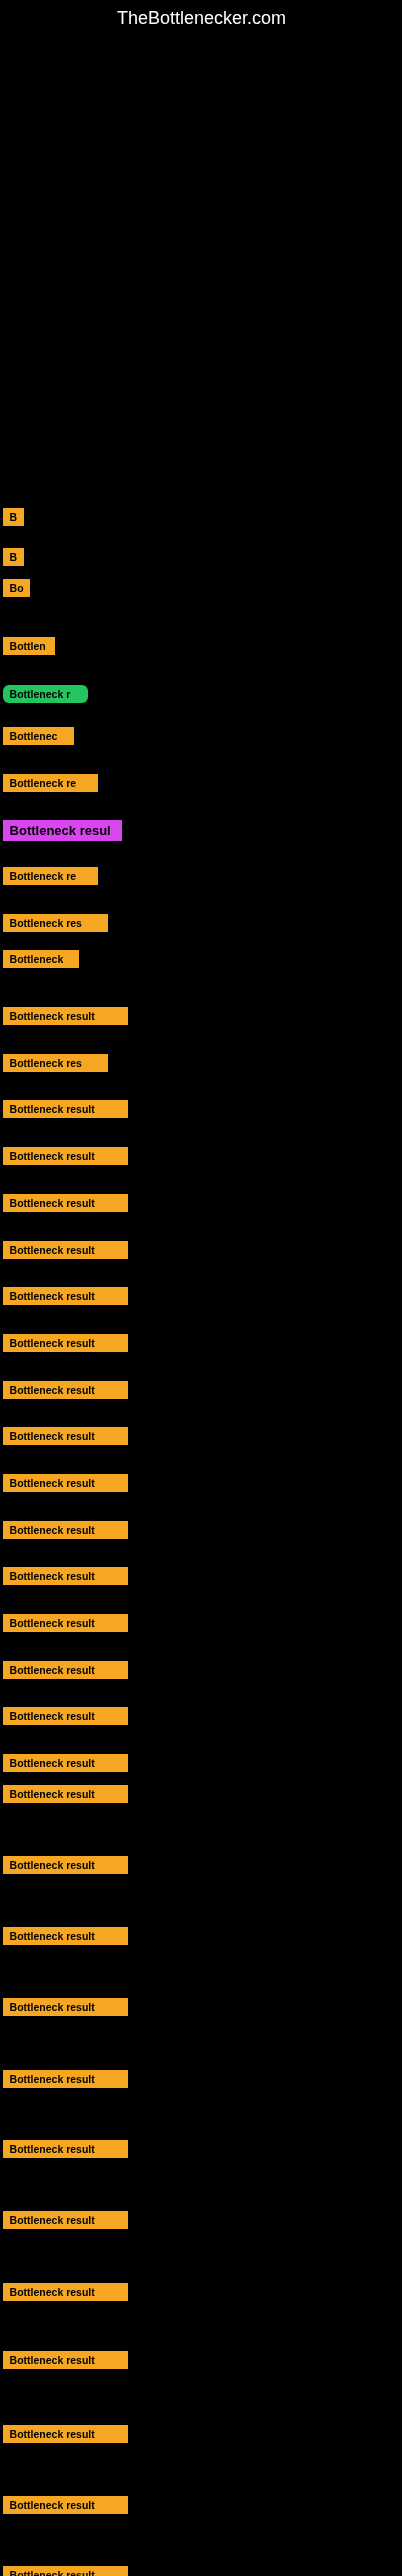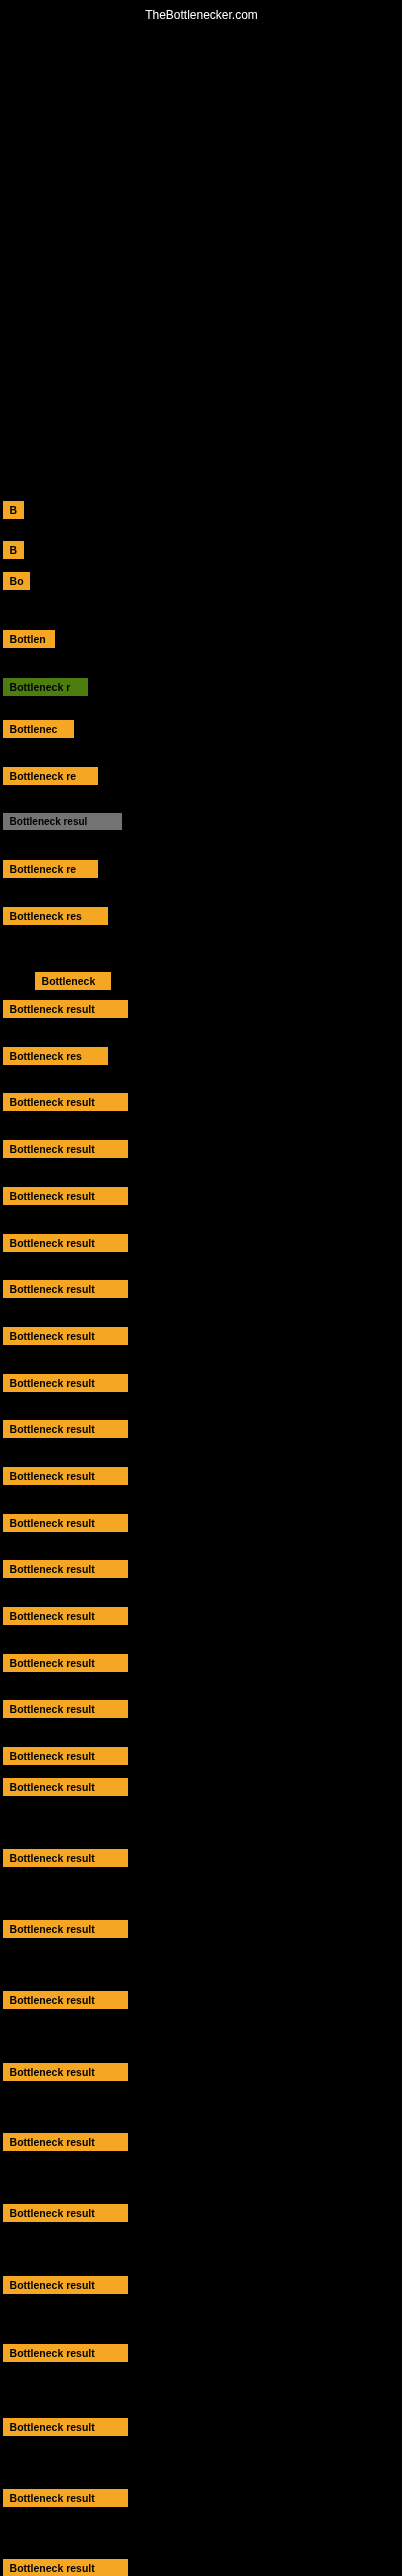--- a/index.html
+++ b/index.html
@@ -11,43 +11,43 @@
     body {
       background-color: #000000;
       width: 403px;
       min-height: 2576px;
       font-family: Arial, sans-serif;
       position: relative;
     }
 
     .site-title {
       color: #ffffff;
-      font-size: 12px;
+      font-size: 18px;
       text-align: center;
       padding: 8px 0 4px 0;
       font-weight: normal;
     }
   </style>
 </head>
 <body>
 
 <div class="site-title">TheBottlenecker.com</div>
 
 <div id="bars-container" style="position: relative; width: 403px; height: 2576px;">
 <div style="position: absolute; top: 475px; left: 3.2px;"><div style="background-color: rgb(245, 166, 35); color: rgb(0, 0, 0); font-size: 10.5px; font-weight: bold; padding: 3.2px 6.4px; display: inline-block; white-space: nowrap; min-width: 17.7px;">B</div></div>
     <div style="position: absolute; top: 515px; left: 3.2px;"><div style="background-color: rgb(245, 166, 35); color: rgb(0, 0, 0); font-size: 10.5px; font-weight: bold; padding: 3.2px 6.4px; display: inline-block; white-space: nowrap; min-width: 17.7px;">B</div></div>
     <div style="position: absolute; top: 546px; left: 3.2px;"><div style="background-color: rgb(245, 166, 35); color: rgb(0, 0, 0); font-size: 10.5px; font-weight: bold; padding: 3.2px 6.4px; display: inline-block; white-space: nowrap; min-width: 22.5px;">Bo</div></div>
     <div style="position: absolute; top: 604px; left: 3.2px;"><div style="background-color: rgb(245, 166, 35); color: rgb(0, 0, 0); font-size: 10.5px; font-weight: bold; padding: 3.2px 6.4px; display: inline-block; white-space: nowrap; min-width: 52px;">Bottlen</div></div>
-    <div style="position: absolute; top: 652px; left: 3.2px;"><div style="background-color: #4d7c0f; color: rgb(0, 0, 0); font-size: 10.5px; font-weight: bold; padding: 3.2px 6.4px; display: inline-block; white-space: nowrap; min-width: 85px;">Bottleneck r</div></div>
+    <div style="position: absolute; top: 652px; left: 3.2px;"><div style="background-color: #22c55e; color: rgb(0, 0, 0); font-size: 10.5px; font-weight: bold; padding: 3.2px 6.4px; display: inline-block; white-space: nowrap; min-width: 85px; border-radius: 6px;">Bottleneck r</div></div>
     <div style="position: absolute; top: 694px; left: 3.2px;"><div style="background-color: rgb(245, 166, 35); color: rgb(0, 0, 0); font-size: 10.5px; font-weight: bold; padding: 3.2px 6.4px; display: inline-block; white-space: nowrap; min-width: 71px;">Bottlenec</div></div>
     <div style="position: absolute; top: 741px; left: 3.2px;"><div style="background-color: rgb(245, 166, 35); color: rgb(0, 0, 0); font-size: 10.5px; font-weight: bold; padding: 3.2px 6.4px; display: inline-block; white-space: nowrap; min-width: 95px;">Bottleneck re</div></div>
-    <div style="position: absolute; top: 787px; left: 3.2px;"><div style="background-color: #737373; color: rgb(0, 0, 0); font-size: 10px; font-weight: bold; padding: 3.2px 6.4px; display: inline-block; white-space: nowrap; min-width: 119px;">Bottleneck resul</div></div>
+    <div style="position: absolute; top: 787px; left: 3.2px;"><div style="background-color: #d946ef; color: rgb(0, 0, 0); font-size: 13px; font-weight: bold; padding: 3.2px 6.4px; display: inline-block; white-space: nowrap; min-width: 119px;">Bottleneck resul</div></div>
     <div style="position: absolute; top: 834px; left: 3.2px;"><div style="background-color: rgb(245, 166, 35); color: rgb(0, 0, 0); font-size: 10.5px; font-weight: bold; padding: 3.2px 6.4px; display: inline-block; white-space: nowrap; min-width: 95px;">Bottleneck re</div></div>
     <div style="position: absolute; top: 881px; left: 3.2px;"><div style="background-color: rgb(245, 166, 35); color: rgb(0, 0, 0); font-size: 10.5px; font-weight: bold; padding: 3.2px 6.4px; display: inline-block; white-space: nowrap; min-width: 105px;">Bottleneck res</div></div>
-    <div style="position: absolute; top: 946px; left: 3.2px; margin-left: 32px;"><div style="background-color: rgb(245, 166, 35); color: rgb(0, 0, 0); font-size: 10.5px; font-weight: bold; padding: 3.2px 6.4px; display: inline-block; white-space: nowrap; min-width: 76px;">Bottleneck</div></div>
+    <div style="position: absolute; top: 917px; left: 3.2px;"><div style="background-color: rgb(245, 166, 35); color: rgb(0, 0, 0); font-size: 10.5px; font-weight: bold; padding: 3.2px 6.4px; display: inline-block; white-space: nowrap; min-width: 76px;">Bottleneck</div></div>
     <div style="position: absolute; top: 974px; left: 3.2px;"><div style="background-color: rgb(245, 166, 35); color: rgb(0, 0, 0); font-size: 10.5px; font-weight: bold; padding: 3.2px 6.4px; display: inline-block; white-space: nowrap; min-width: 125px;">Bottleneck result</div></div>
     <div style="position: absolute; top: 1021px; left: 3.2px;"><div style="background-color: rgb(245, 166, 35); color: rgb(0, 0, 0); font-size: 10.5px; font-weight: bold; padding: 3.2px 6.4px; display: inline-block; white-space: nowrap; min-width: 105px;">Bottleneck res</div></div>
     <div style="position: absolute; top: 1067px; left: 3.2px;"><div style="background-color: rgb(245, 166, 35); color: rgb(0, 0, 0); font-size: 10.5px; font-weight: bold; padding: 3.2px 6.4px; display: inline-block; white-space: nowrap; min-width: 125px;">Bottleneck result</div></div>
     <div style="position: absolute; top: 1114px; left: 3.2px;"><div style="background-color: rgb(245, 166, 35); color: rgb(0, 0, 0); font-size: 10.5px; font-weight: bold; padding: 3.2px 6.4px; display: inline-block; white-space: nowrap; min-width: 125px;">Bottleneck result</div></div>
     <div style="position: absolute; top: 1161px; left: 3.2px;"><div style="background-color: rgb(245, 166, 35); color: rgb(0, 0, 0); font-size: 10.5px; font-weight: bold; padding: 3.2px 6.4px; display: inline-block; white-space: nowrap; min-width: 125px;">Bottleneck result</div></div>
     <div style="position: absolute; top: 1208px; left: 3.2px;"><div style="background-color: rgb(245, 166, 35); color: rgb(0, 0, 0); font-size: 10.5px; font-weight: bold; padding: 3.2px 6.4px; display: inline-block; white-space: nowrap; min-width: 125px;">Bottleneck result</div></div>
     <div style="position: absolute; top: 1254px; left: 3.2px;"><div style="background-color: rgb(245, 166, 35); color: rgb(0, 0, 0); font-size: 10.5px; font-weight: bold; padding: 3.2px 6.4px; display: inline-block; white-space: nowrap; min-width: 125px;">Bottleneck result</div></div>
     <div style="position: absolute; top: 1301px; left: 3.2px;"><div style="background-color: rgb(245, 166, 35); color: rgb(0, 0, 0); font-size: 10.5px; font-weight: bold; padding: 3.2px 6.4px; display: inline-block; white-space: nowrap; min-width: 125px;">Bottleneck result</div></div>
     <div style="position: absolute; top: 1348px; left: 3.2px;"><div style="background-color: rgb(245, 166, 35); color: rgb(0, 0, 0); font-size: 10.5px; font-weight: bold; padding: 3.2px 6.4px; display: inline-block; white-space: nowrap; min-width: 125px;">Bottleneck result</div></div>
     <div style="position: absolute; top: 1394px; left: 3.2px;"><div style="background-color: rgb(245, 166, 35); color: rgb(0, 0, 0); font-size: 10.5px; font-weight: bold; padding: 3.2px 6.4px; display: inline-block; white-space: nowrap; min-width: 125px;">Bottleneck result</div></div>

